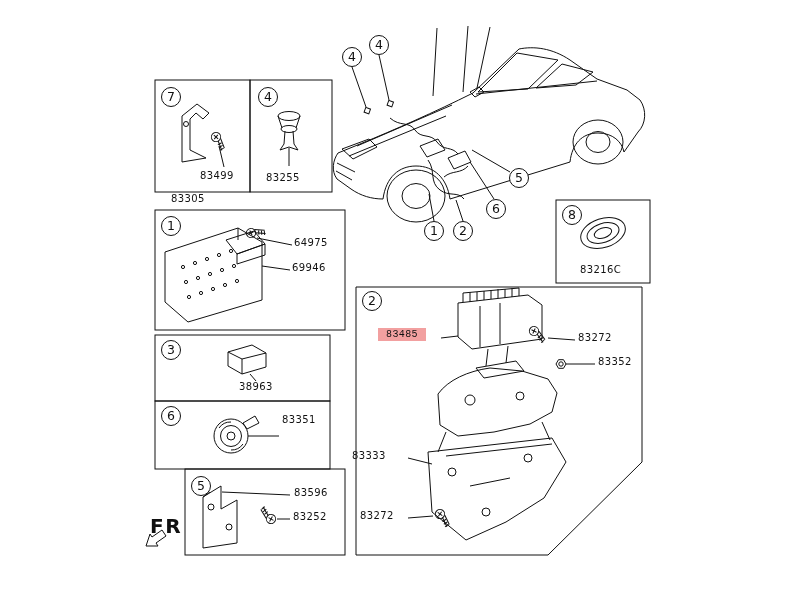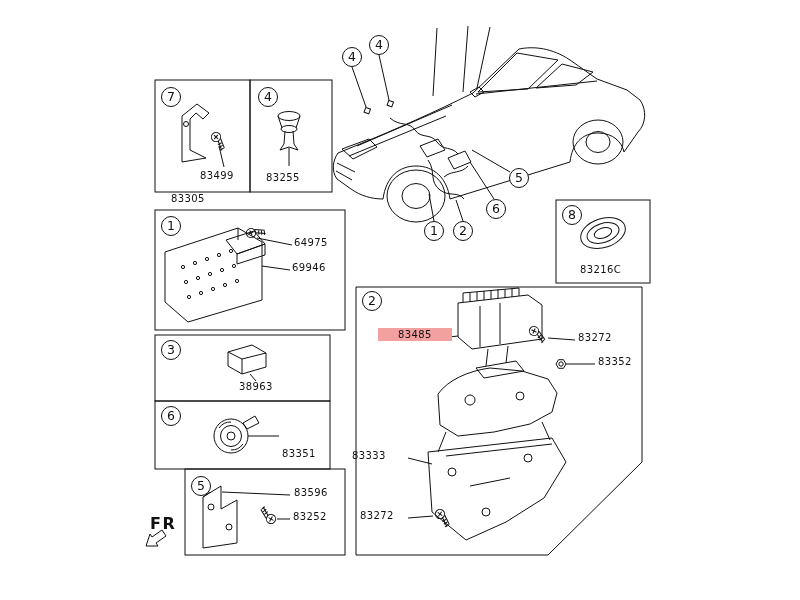--- a/index.html
+++ b/index.html
@@ -8,22 +8,22 @@
   .canvas { position:relative; width:800px; height:600px; background:#fff; overflow:hidden; }
   .linework { position:absolute; left:0; top:0; width:800px; height:600px; }
   .callout {
     position:absolute; width:20px; height:20px; border:1.4px solid #111; border-radius:50%;
     background:#fff; font-size:12.5px; line-height:17px; text-align:center; color:#111; z-index:3;
   }
   .part-label {
     position:absolute; font-size:10px; letter-spacing:0.4px; color:#111;
     white-space:nowrap; z-index:3;
   }
-  .part-label.highlight { background:#f2a0a0; padding:1px 20px; }
-  .fr-label { position:absolute; font-size:16px; font-weight:bold; letter-spacing:1.5px; z-index:3; }
+  .part-label.highlight { background:#f2a0a0; padding:1px 8px;font-family:Liberation Mono, monospace; }
+  .fr-label { position:absolute; font-size:20px; font-weight:bold; letter-spacing:1.5px; z-index:3; }
 </style>
 </head>
 <body>
 
 <div class="canvas">
 
   <svg class="linework" viewBox="0 0 800 600">
     <defs>
       <g id="bolt">
         <circle cx="0" cy="0" r="4.6"></circle>
@@ -224,21 +224,21 @@
   <div class="callout" style="left:453px;top:221px">2</div>
   <div class="callout" style="left:486px;top:199px">6</div>
   <div class="callout" style="left:509px;top:168px">5</div>
 
   <div class="part-label" style="left:200px;top:170px">83499</div>
   <div class="part-label" style="left:171px;top:193px">83305</div>
   <div class="part-label" style="left:266px;top:172px">83255</div>
   <div class="part-label" style="left:294px;top:237px">64975</div>
   <div class="part-label" style="left:292px;top:262px">69946</div>
   <div class="part-label" style="left:239px;top:381px">38963</div>
-  <div class="part-label" style="left:282px;top:448px">83351</div>
+  <div class="part-label" style="left:282px;top:414px">83351</div>
   <div class="part-label" style="left:294px;top:487px">83596</div>
   <div class="part-label" style="left:293px;top:511px">83252</div>
   <div class="part-label" style="left:580px;top:264px">83216C</div>
   <div class="part-label highlight" style="left:378px;top:328px">83485</div>
   <div class="part-label" style="left:578px;top:332px">83272</div>
   <div class="part-label" style="left:598px;top:356px">83352</div>
   <div class="part-label" style="left:352px;top:450px">83333</div>
   <div class="part-label" style="left:360px;top:510px">83272</div>
 
   <div class="fr-label" style="left:150px;top:514px">FR</div>

